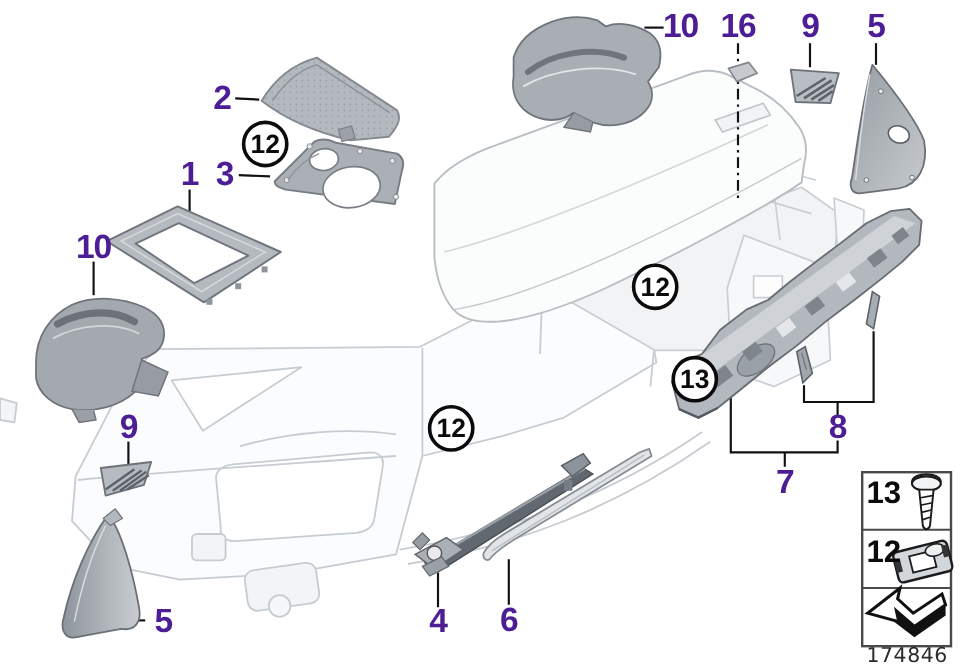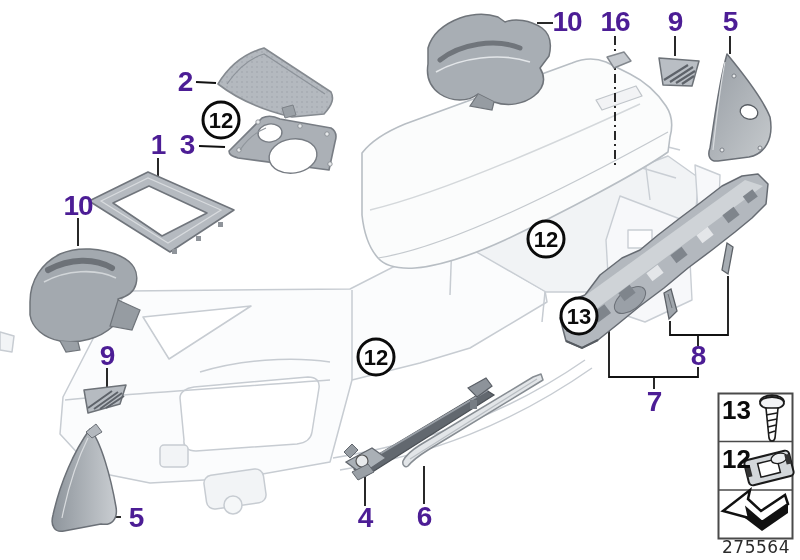--- a/index.html
+++ b/index.html
@@ -244,15 +244,15 @@
   <div class="callout" style="left:654px;top:402px">7</div>
   <div class="callout" style="left:698px;top:356px">8</div>
 
   <div class="circled" style="left:221px;top:120px">12</div>
   <div class="circled" style="left:546px;top:239px">12</div>
   <div class="circled" style="left:376px;top:357px">12</div>
   <div class="circled" style="left:579px;top:316px">13</div>
 
   <div class="legend-num" style="left:722px;top:397px">13</div>
   <div class="legend-num" style="left:722px;top:446px">12</div>
-  <div class="doc-num" style="left:756px;top:547px">275564</div>
+  <div class="doc-num" style="left:756px;top:547px">174846</div>
 
 </div>
 
 </body></html>

